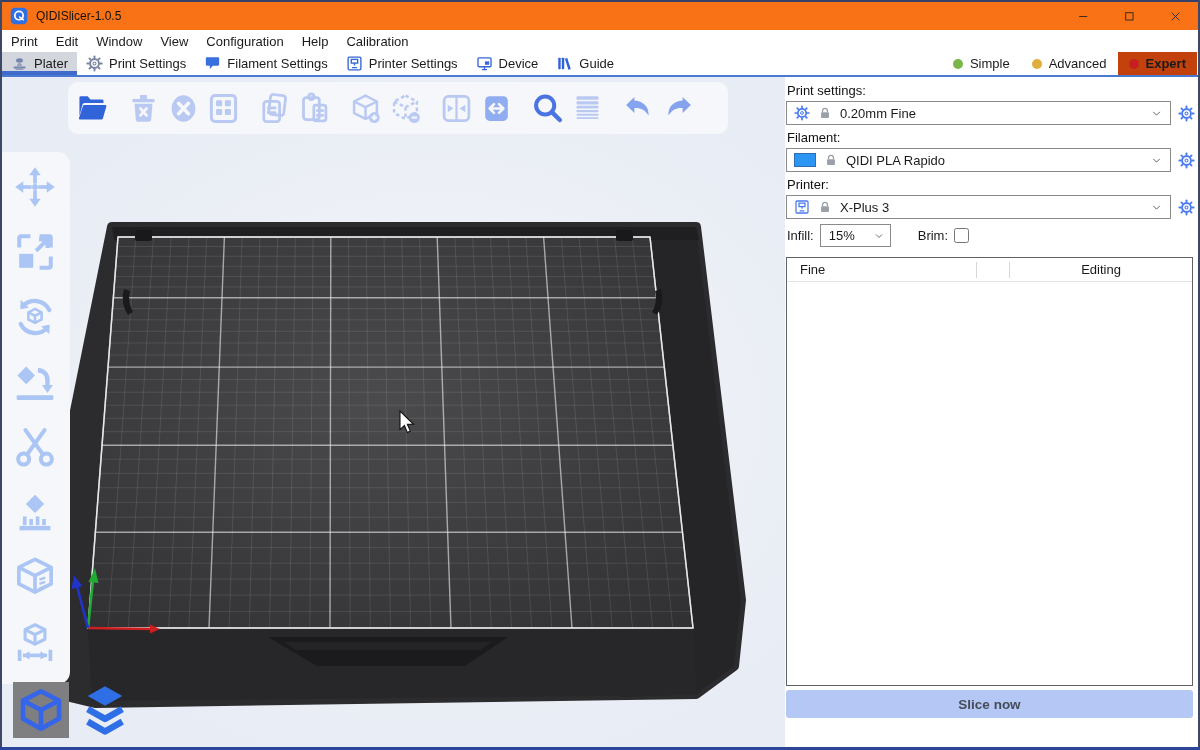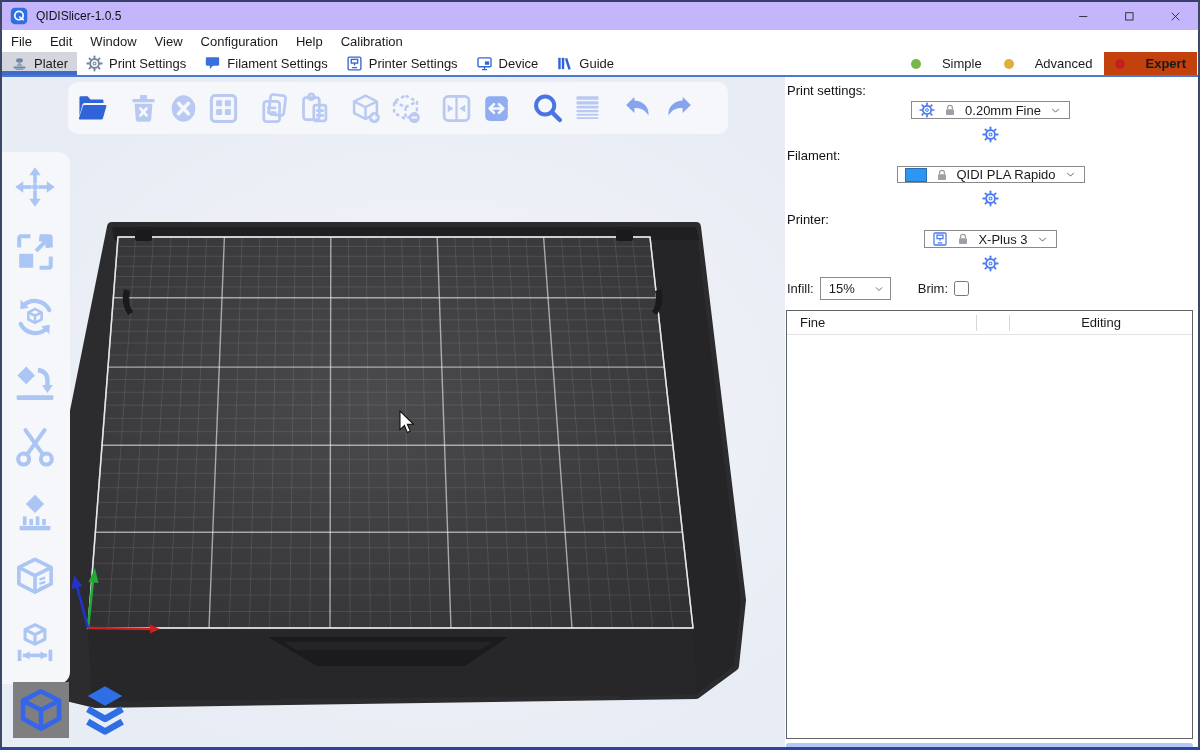--- a/index.html
+++ b/index.html
@@ -9,39 +9,39 @@
     -webkit-font-smoothing:antialiased;
   }
   
   .edge{position:absolute;z-index:60;pointer-events:none;background:#35406b;}
   .edge-top{top:0;left:0;right:0;height:2px;}
   .edge-left{top:0;left:0;bottom:0;width:2px;background:#3d4766;}
   .edge-right{top:0;right:0;bottom:0;width:2px;background:#3d4766;}
   .edge-bottom{bottom:0;left:0;right:0;height:3px;background:#2b4696;}
 
   
-  .titlebar{position:absolute;top:2px;left:2px;right:2px;height:28px;background:#c4b5fd;display:flex;align-items:center;}
+  .titlebar{position:absolute;top:2px;left:2px;right:2px;height:28px;background:#f97316;display:flex;align-items:center;}
   .app-logo{width:18px;height:18px;margin-left:8px;flex:0 0 auto;}
   .app-title{font-size:12px;margin-left:8px;color:#111;}
   .win-controls{margin-left:auto;display:flex;height:100%;}
   .win-btn{width:46px;height:100%;display:flex;align-items:center;justify-content:center;color:#222;}
   .win-btn svg{width:13px;height:13px;}
 
   
   .menubar{position:absolute;top:30px;left:2px;right:2px;height:22px;background:#fff;display:flex;align-items:center;font-size:13px;}
   .menu-item{padding:0 9px;height:100%;display:flex;align-items:center;}
 
   
   .tabbar{position:absolute;top:52px;left:2px;right:2px;height:23px;background:#fff;display:flex;align-items:stretch;font-size:13px;}
   .tab{display:flex;align-items:center;gap:6px;padding:4px 9px;}
   .tab.active{background:#d3d6dd;box-shadow:inset 0 -4px 0 #3f6bcc;}
   .tab-icon{width:17px;height:17px;flex:0 0 auto;}
   .tab-icon svg{width:100%;height:100%;}
   .modes{margin-left:auto;display:flex;align-items:stretch;padding-right:1px;}
-  .mode{display:flex;align-items:center;gap:21px;padding:0 11px;font-size:13px;}
+  .mode{display:flex;align-items:center;gap:7px;padding:0 11px;font-size:13px;}
   .mode.active{background:#c2410c;font-weight:bold;}
   .mode-dot{width:10px;height:10px;border-radius:50%;}
   .tab-underline{position:absolute;top:75px;left:0;right:0;height:2px;background:#4a7ad0;z-index:5;}
 
   
   .viewport{position:absolute;top:77px;left:0;width:785px;height:673px;
     background:radial-gradient(ellipse at 55% 50%, #f4f6fa 0%, #e8ecf4 75%);}
   #bed-svg{position:absolute;top:0;left:0;width:785px;height:673px;}
 
   
@@ -66,21 +66,21 @@
   .view-bar{position:absolute;left:13px;top:602px;display:flex;gap:5px;align-items:center;z-index:10;}
   .vbtn-3d{width:56px;height:56px;background:#7f7f81;display:flex;align-items:center;justify-content:center;color:#3565e8;}
   .vbtn-3d svg{width:46px;height:46px;}
   .vbtn-preview{width:62px;height:62px;display:flex;align-items:center;justify-content:center;color:#2f6fe6;background:transparent;}
   .vbtn-preview svg{width:56px;height:56px;}
 
   
   .right-panel{position:absolute;top:77px;left:785px;width:413px;height:673px;background:#fff;
     padding:5px 3px 0 1px;box-sizing:border-box;font-size:13px;}
   .p-label{margin:1px 0 3px 1px;color:#111;}
-  .combo-row{display:flex;align-items:center;gap:7px;margin-bottom:5px;flex-direction:column;}
+  .combo-row{display:flex;align-items:center;gap:7px;margin-bottom:5px;}
   .combo{flex:1;height:24px;border:1px solid #8a8a8a;background:#fff;display:flex;align-items:center;gap:8px;padding:0 7px;box-sizing:border-box;}
   .combo .chev{margin-left:auto;width:13px;height:13px;color:#555;flex:0 0 auto;}
   .combo .chev svg{width:13px;height:13px;}
   .ico16{width:16px;height:16px;flex:0 0 auto;}
   .ico16 svg{width:16px;height:16px;}
   .ico13{width:14px;height:14px;flex:0 0 auto;color:#9aa0a8;}
   .ico13 svg{width:14px;height:14px;}
   .gear-btn{width:17px;height:17px;color:#4a7af0;flex:0 0 auto;}
   .gear-btn svg{width:17px;height:17px;}
   .swatch{width:22px;height:14px;border:1px solid #2f6db3;box-sizing:border-box;flex:0 0 auto;}
@@ -139,21 +139,21 @@
       </div>
     <div class="win-btn">
         <svg viewBox="0 0 24 24">
           <path d="M5 5l14 14M19 5L5 19" stroke="currentColor" stroke-width="1.6" fill="none"></path>
         </svg>
       </div>
   </div>
 </div>
 
 <div class="menubar">
-  <span class="menu-item">File</span>
+  <span class="menu-item">Print</span>
   <span class="menu-item">Edit</span>
   <span class="menu-item">Window</span>
   <span class="menu-item">View</span>
   <span class="menu-item">Configuration</span>
   <span class="menu-item">Help</span>
   <span class="menu-item">Calibration</span>
 </div>
 
 <div class="tabbar">
   <div class="tab active">

